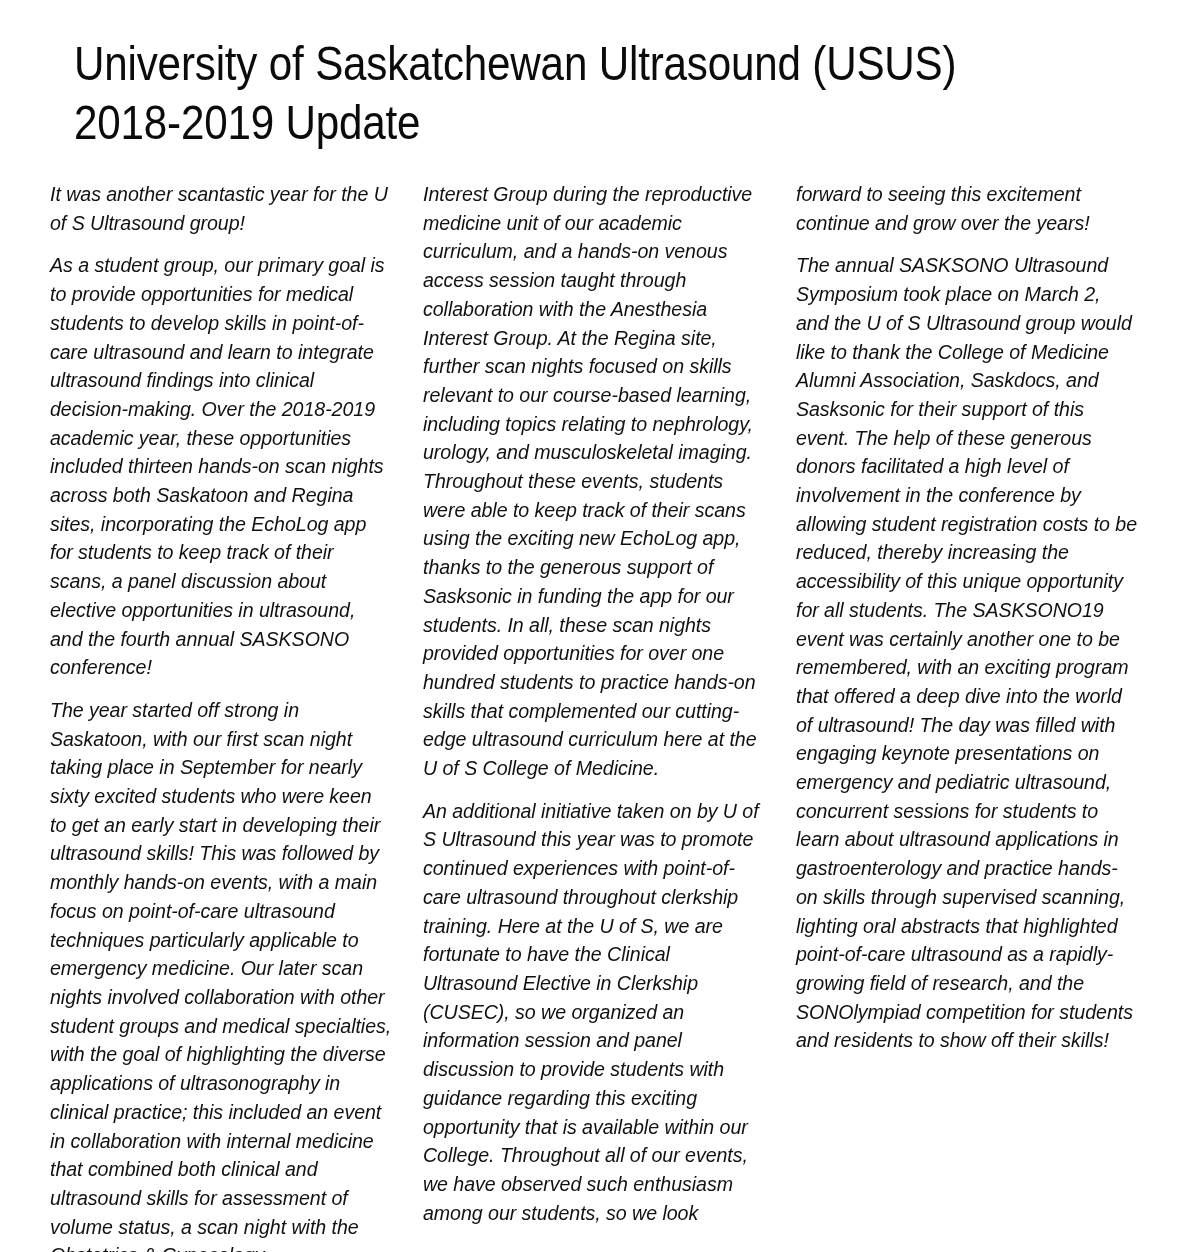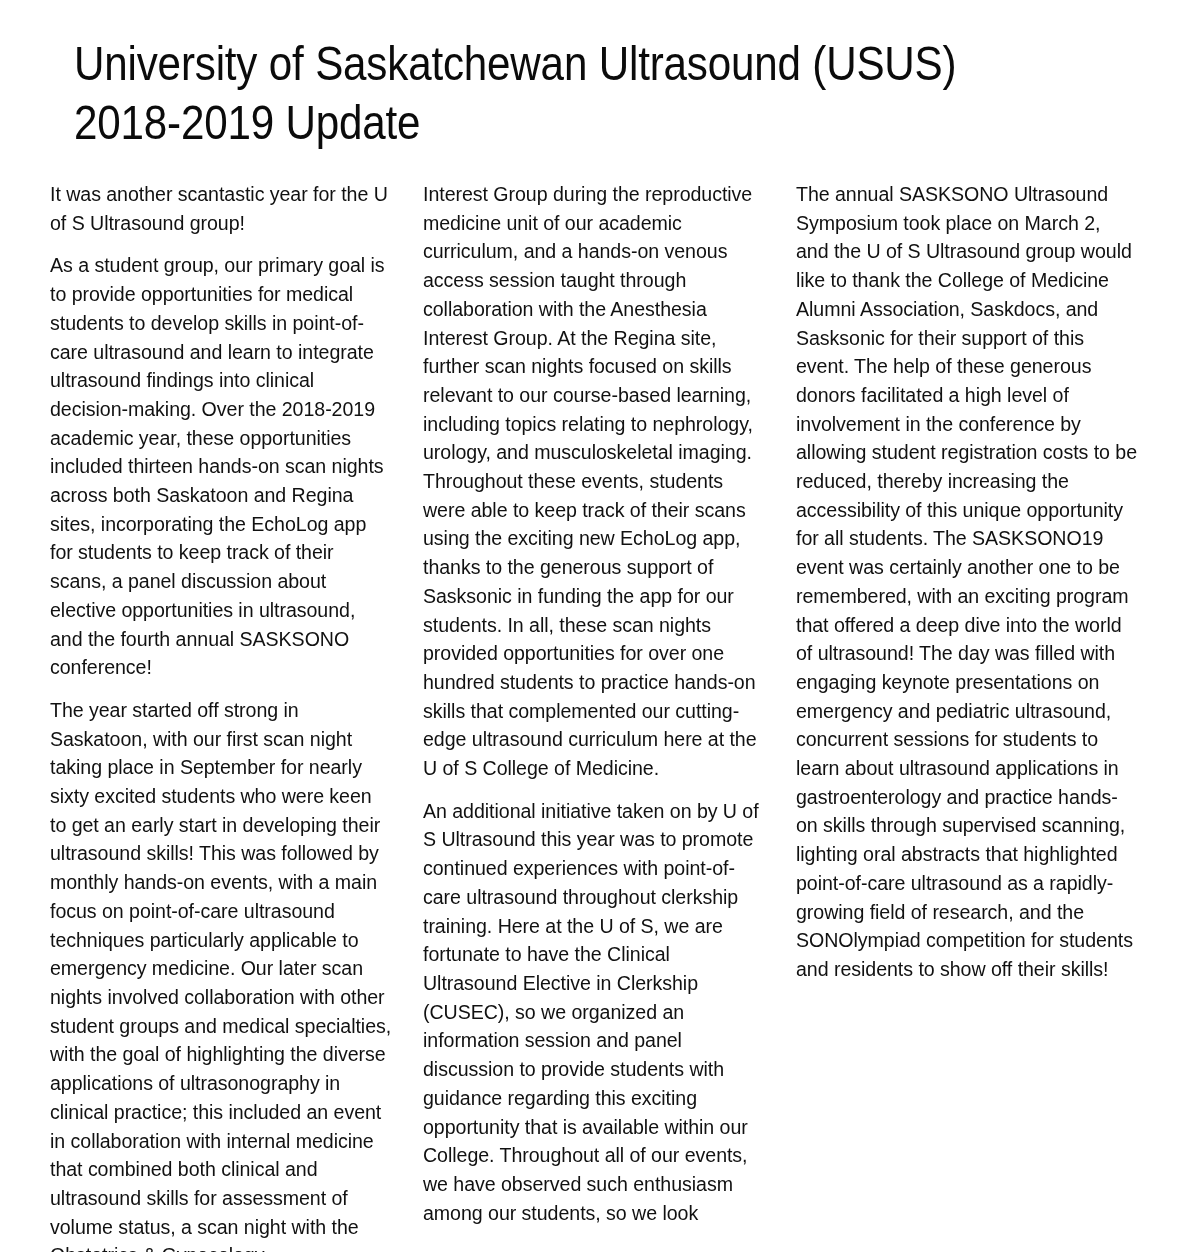--- a/index.html
+++ b/index.html
@@ -63,20 +63,21 @@
   .column p {
     margin: 0 0 14px 0;
     font-family: "Liberation Sans", sans-serif;
     font-size: 19.6px;
     line-height: 28.7px;
     color: #111111;
     text-align: left;
     letter-spacing: -0.05px;
     word-spacing: 0px;
     hyphens: none;
+    font-style: italic;
   }
   .caret {
     display: inline-block;
     width: 0;
     border-left: 1.6px solid #000;
     height: 23px;
     vertical-align: -5px;
     margin: 0 -0.8px;
   }
 </style>
@@ -97,17 +98,18 @@
       <p>As a student group, our primary goal is to provide opportunities for medical students to develop skills in point-of-care ultrasound and learn to integrate ultrasound findings into clinical decision-making. Over the 2018-2019 academic year, these opportunities included thirteen hands-on scan nights across both Saskatoon and Regina sites, incorporating the EchoLog app for students to keep track of their scans, a panel discussion about elective opportunities in ultrasound, and the fourth annual SASKSONO conference!</p>
       <p>The year started off strong in Saskatoon, with our first scan night taking place in September for nearly sixty excited students who were keen to get an early start in developing their ultrasound skills! This was followed by monthly hands-on events, with a main focus on point-of-care ultrasound techniques particularly applicable to emergency medicine. Our later scan nights involved collaboration with other student groups and medical specialties, with the goal of highlighting the diverse applications of ultrasonography in clinical practice; this included an event in collaboration with internal medicine that combined both clinical and ultrasound skills for assessment of volume status, a scan night with the Obstetrics &amp; Gynecology</p>
     </div>
 
     <div class="column">
       <p>Interest Group during the reproductive medicine unit of our academic curriculum, and a hands-on venous access session taught through collaboration with the Anesthesia Interest Group. At the Regina site, further scan nights focused on skills relevant to our course-based learning, including topics relating to nephrology, urology, and musculoskeletal imaging. Throughout these events, students were able to keep track of their scans using the exciting new EchoLog app, thanks to the generous support of Sasksonic in funding the app for our students. In all, these scan nights provided opportunities for over one hundred students to practice hands-on skills that complemented our cutting-edge ultrasound curriculum here at the U of S College of Medicine.</p>
       <p>An additional initiative taken on by U of S Ultrasound this year was to promote continued experiences with point-of-care ultrasound throughout clerkship training. Here at the U of S, we are fortunate to have the Clinical Ultrasound Elective in Clerkship (CUSEC), so we organized an information session and panel discussion to provide students with guidance regarding this exciting opportunity that is available within our College. Throughout all of our events, we have observed such enthusiasm among our students, so we look</p>
     </div>
 
     <div class="column">
+      <p>forward to seeing this excitement continue and grow over the years!</p>
       <p>The annual SASKSONO Ultrasound Symposium took place on March 2, and the U of S Ultrasound group would like to thank the College of Medicine Alumni Association, Saskdocs, and Sasksonic for their support of this event. The help of these generous donors facilitated a high level of involvement in the conference by allowing student registration costs to be reduced, thereby increasing the accessibility of this unique opportunity for all students. The SASKSONO19 event was certainly another one to be remembered, with an exciting program that offered a deep dive into the world of ultrasound! The day was filled with engaging keynote presentations on emergency and pediatric ultrasound, concurrent sessions for students to learn about ultrasound applications in gastroenterology and practice hands-on skills through supervised scanning, lighting oral abstracts that highlighted point-of-care ultrasound as a rapidly-growing field of research, and the SONOlympiad competition for students and residents to show off their skills!</p>
     </div>
 
   </div>
 </div>
 
 </body></html>

